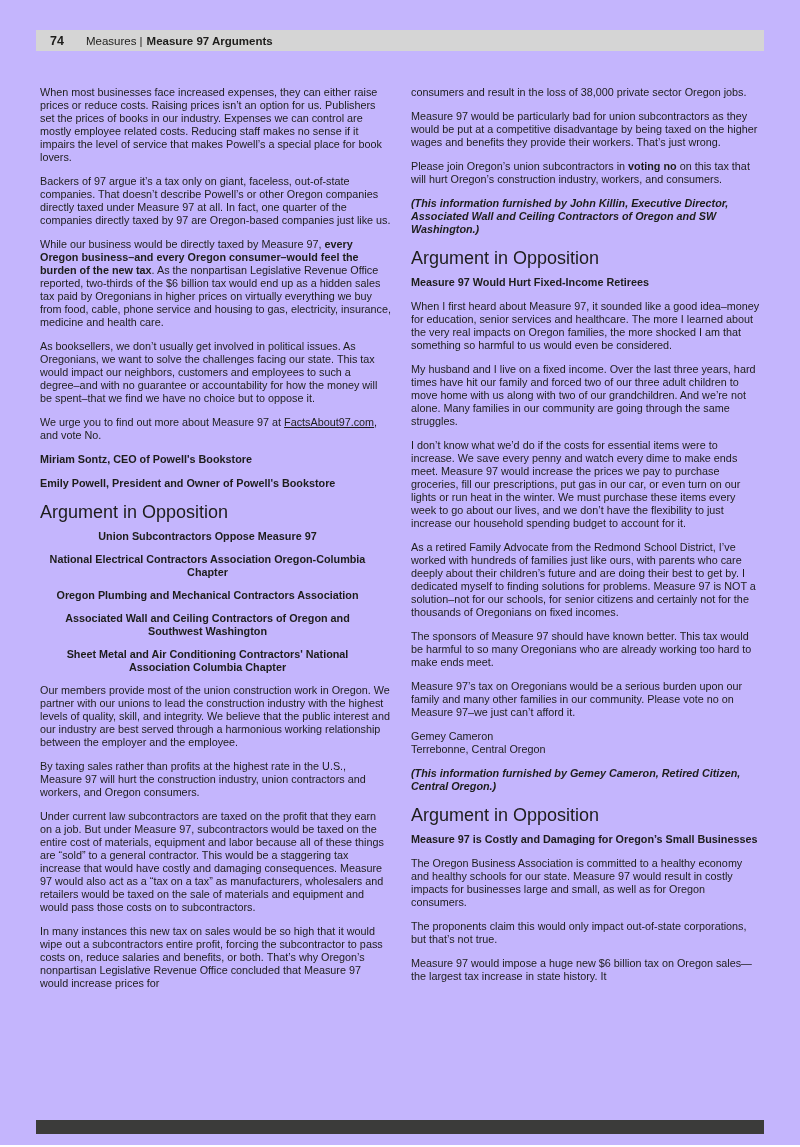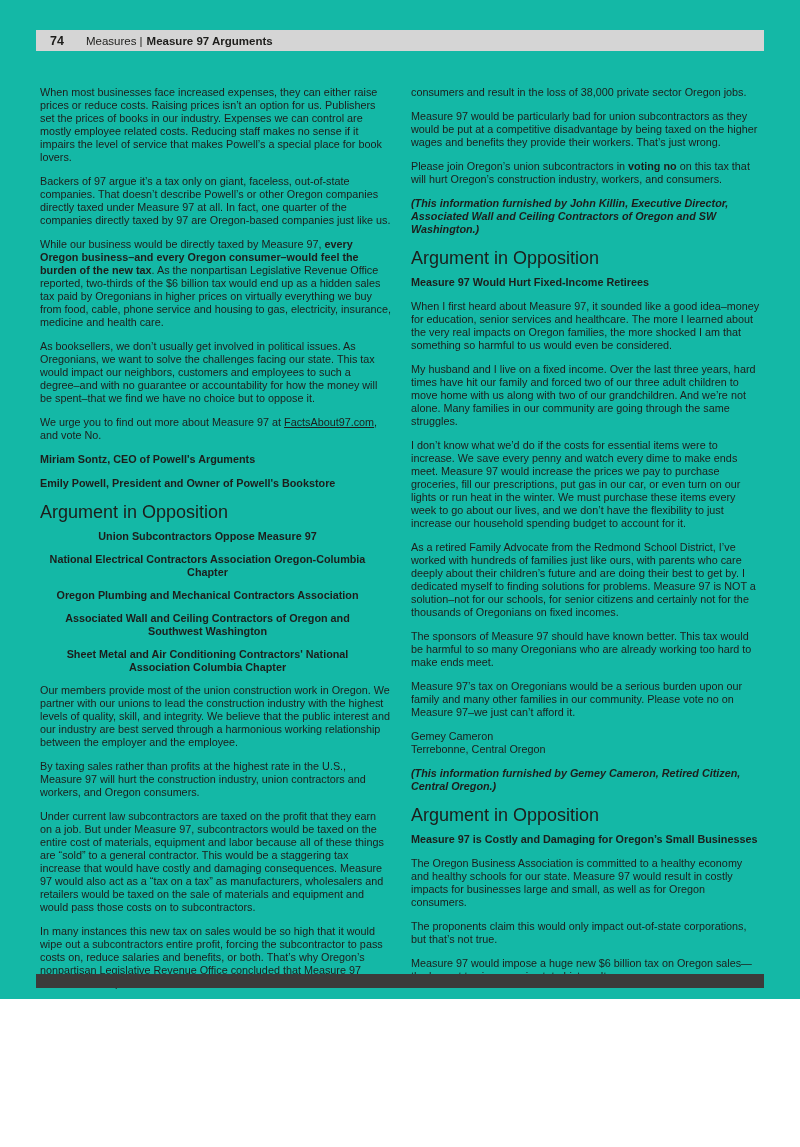--- a/index.html
+++ b/index.html
@@ -1,17 +1,17 @@
 <!DOCTYPE html>
 <html><head>
 <meta charset="utf-8">
 <style>
   html,body { margin:0; padding:0; background:#ffffff; }
   body { width:800px; height:1147px; font-family:"Liberation Sans", sans-serif; color:#1d1d1b; }
-  .page { position:relative; width:800px; height:999px; background:#14b8a6; overflow:hidden; }
+  .page { position:relative; width:800px; height:1145px; background:#c4b5fd; overflow:hidden; }
 
   .header-bar {
     position:absolute; left:36px; top:30px; width:728px; height:21px;
     background:#d5d5d5; display:flex; align-items:center; font-size:11.5px;
   }
   .page-num { font-weight:bold; font-size:12.5px; margin-left:14px; }
   .hdr-section { margin-left:22px; }
   .hdr-title { font-weight:bold; margin-left:4px; }
 
   .content {
@@ -46,21 +46,21 @@
   </header>
 
   <main class="content">
 
     <section class="col">
       <p>When most businesses face increased expenses, they can either raise prices or reduce costs. Raising prices isn’t an option for us. Publishers set the prices of books in our industry. Expenses we can control are mostly employee related costs. Reducing staff makes no sense if it impairs the level of service that makes Powell’s a special place for book lovers.</p>
       <p>Backers of 97 argue it’s a tax only on giant, faceless, out-of-state companies. That doesn’t describe Powell’s or other Oregon companies directly taxed under Measure 97 at all. In fact, one quarter of the companies directly taxed by 97 are Oregon-based companies just like us.</p>
       <p><span>While our business would be directly taxed by Measure 97, </span><strong>every Oregon business–and every Oregon consumer–would feel the burden of the new tax</strong><span>. As the nonpartisan Legislative Revenue Office reported, two-thirds of the $6 billion tax would end up as a hidden sales tax paid by Oregonians in higher prices on virtually everything we buy from food, cable, phone service and housing to gas, electricity, insurance, medicine and health care.</span></p>
       <p>As booksellers, we don’t usually get involved in political issues. As Oregonians, we want to solve the challenges facing our state. This tax would impact our neighbors, customers and employees to such a degree–and with no guarantee or accountability for how the money will be spent–that we find we have no choice but to oppose it.</p>
       <p><span>We urge you to find out more about Measure 97 at </span><span class="ulink">FactsAbout97.com</span><span>, and vote No.</span></p>
-      <p class="bold">Miriam Sontz, CEO of Powell's Arguments</p>
+      <p class="bold">Miriam Sontz, CEO of Powell's Bookstore</p>
       <p class="bold">Emily Powell, President and Owner of Powell's Bookstore</p>
 
       <h2 class="heading">Argument in Opposition</h2>
       <div class="center-bold">Union Subcontractors Oppose Measure 97</div>
       <div class="center-bold">National Electrical Contractors Association Oregon-Columbia Chapter</div>
       <div class="center-bold">Oregon Plumbing and Mechanical Contractors Association</div>
       <div class="center-bold">Associated Wall and Ceiling Contractors of Oregon and Southwest Washington</div>
       <div class="center-bold">Sheet Metal and Air Conditioning Contractors' National Association Columbia Chapter</div>
       <p>Our members provide most of the union construction work in Oregon. We partner with our unions to lead the construction industry with the highest levels of quality, skill, and integrity. We believe that the public interest and our industry are best served through a harmonious working relationship between the employer and the employee.</p>
       <p>By taxing sales rather than profits at the highest rate in the U.S., Measure 97 will hurt the construction industry, union contractors and workers, and Oregon consumers.</p>

